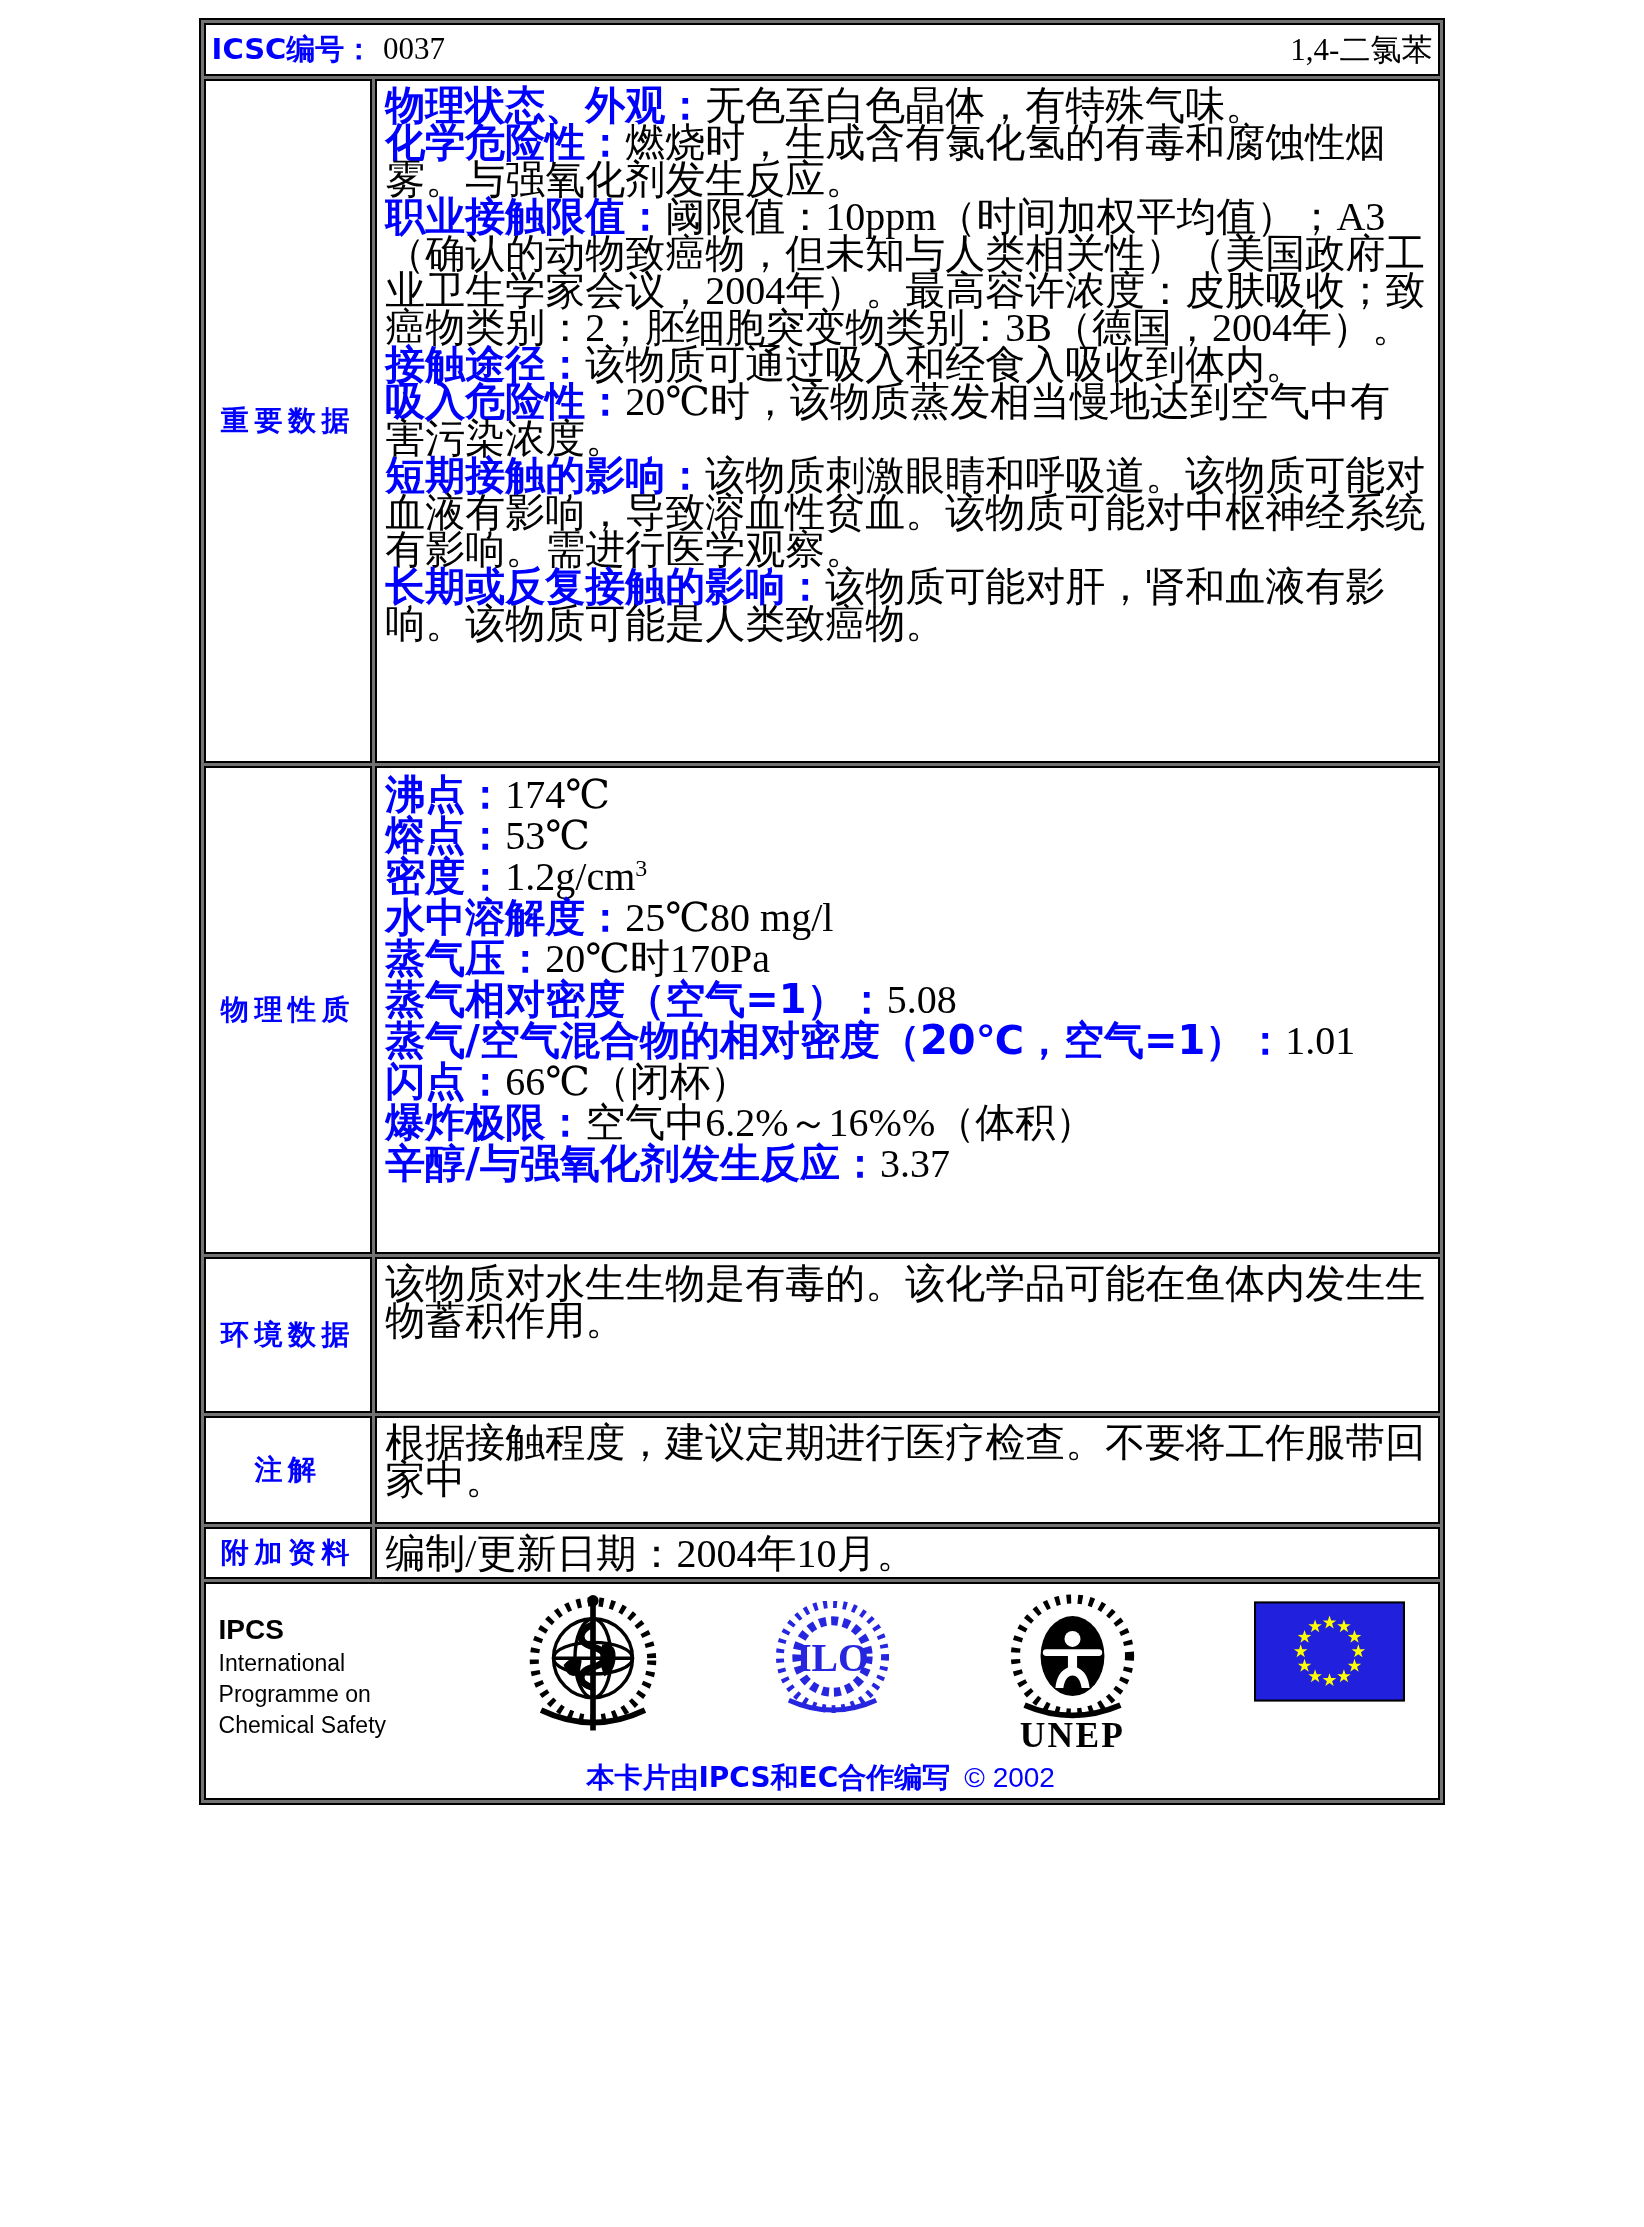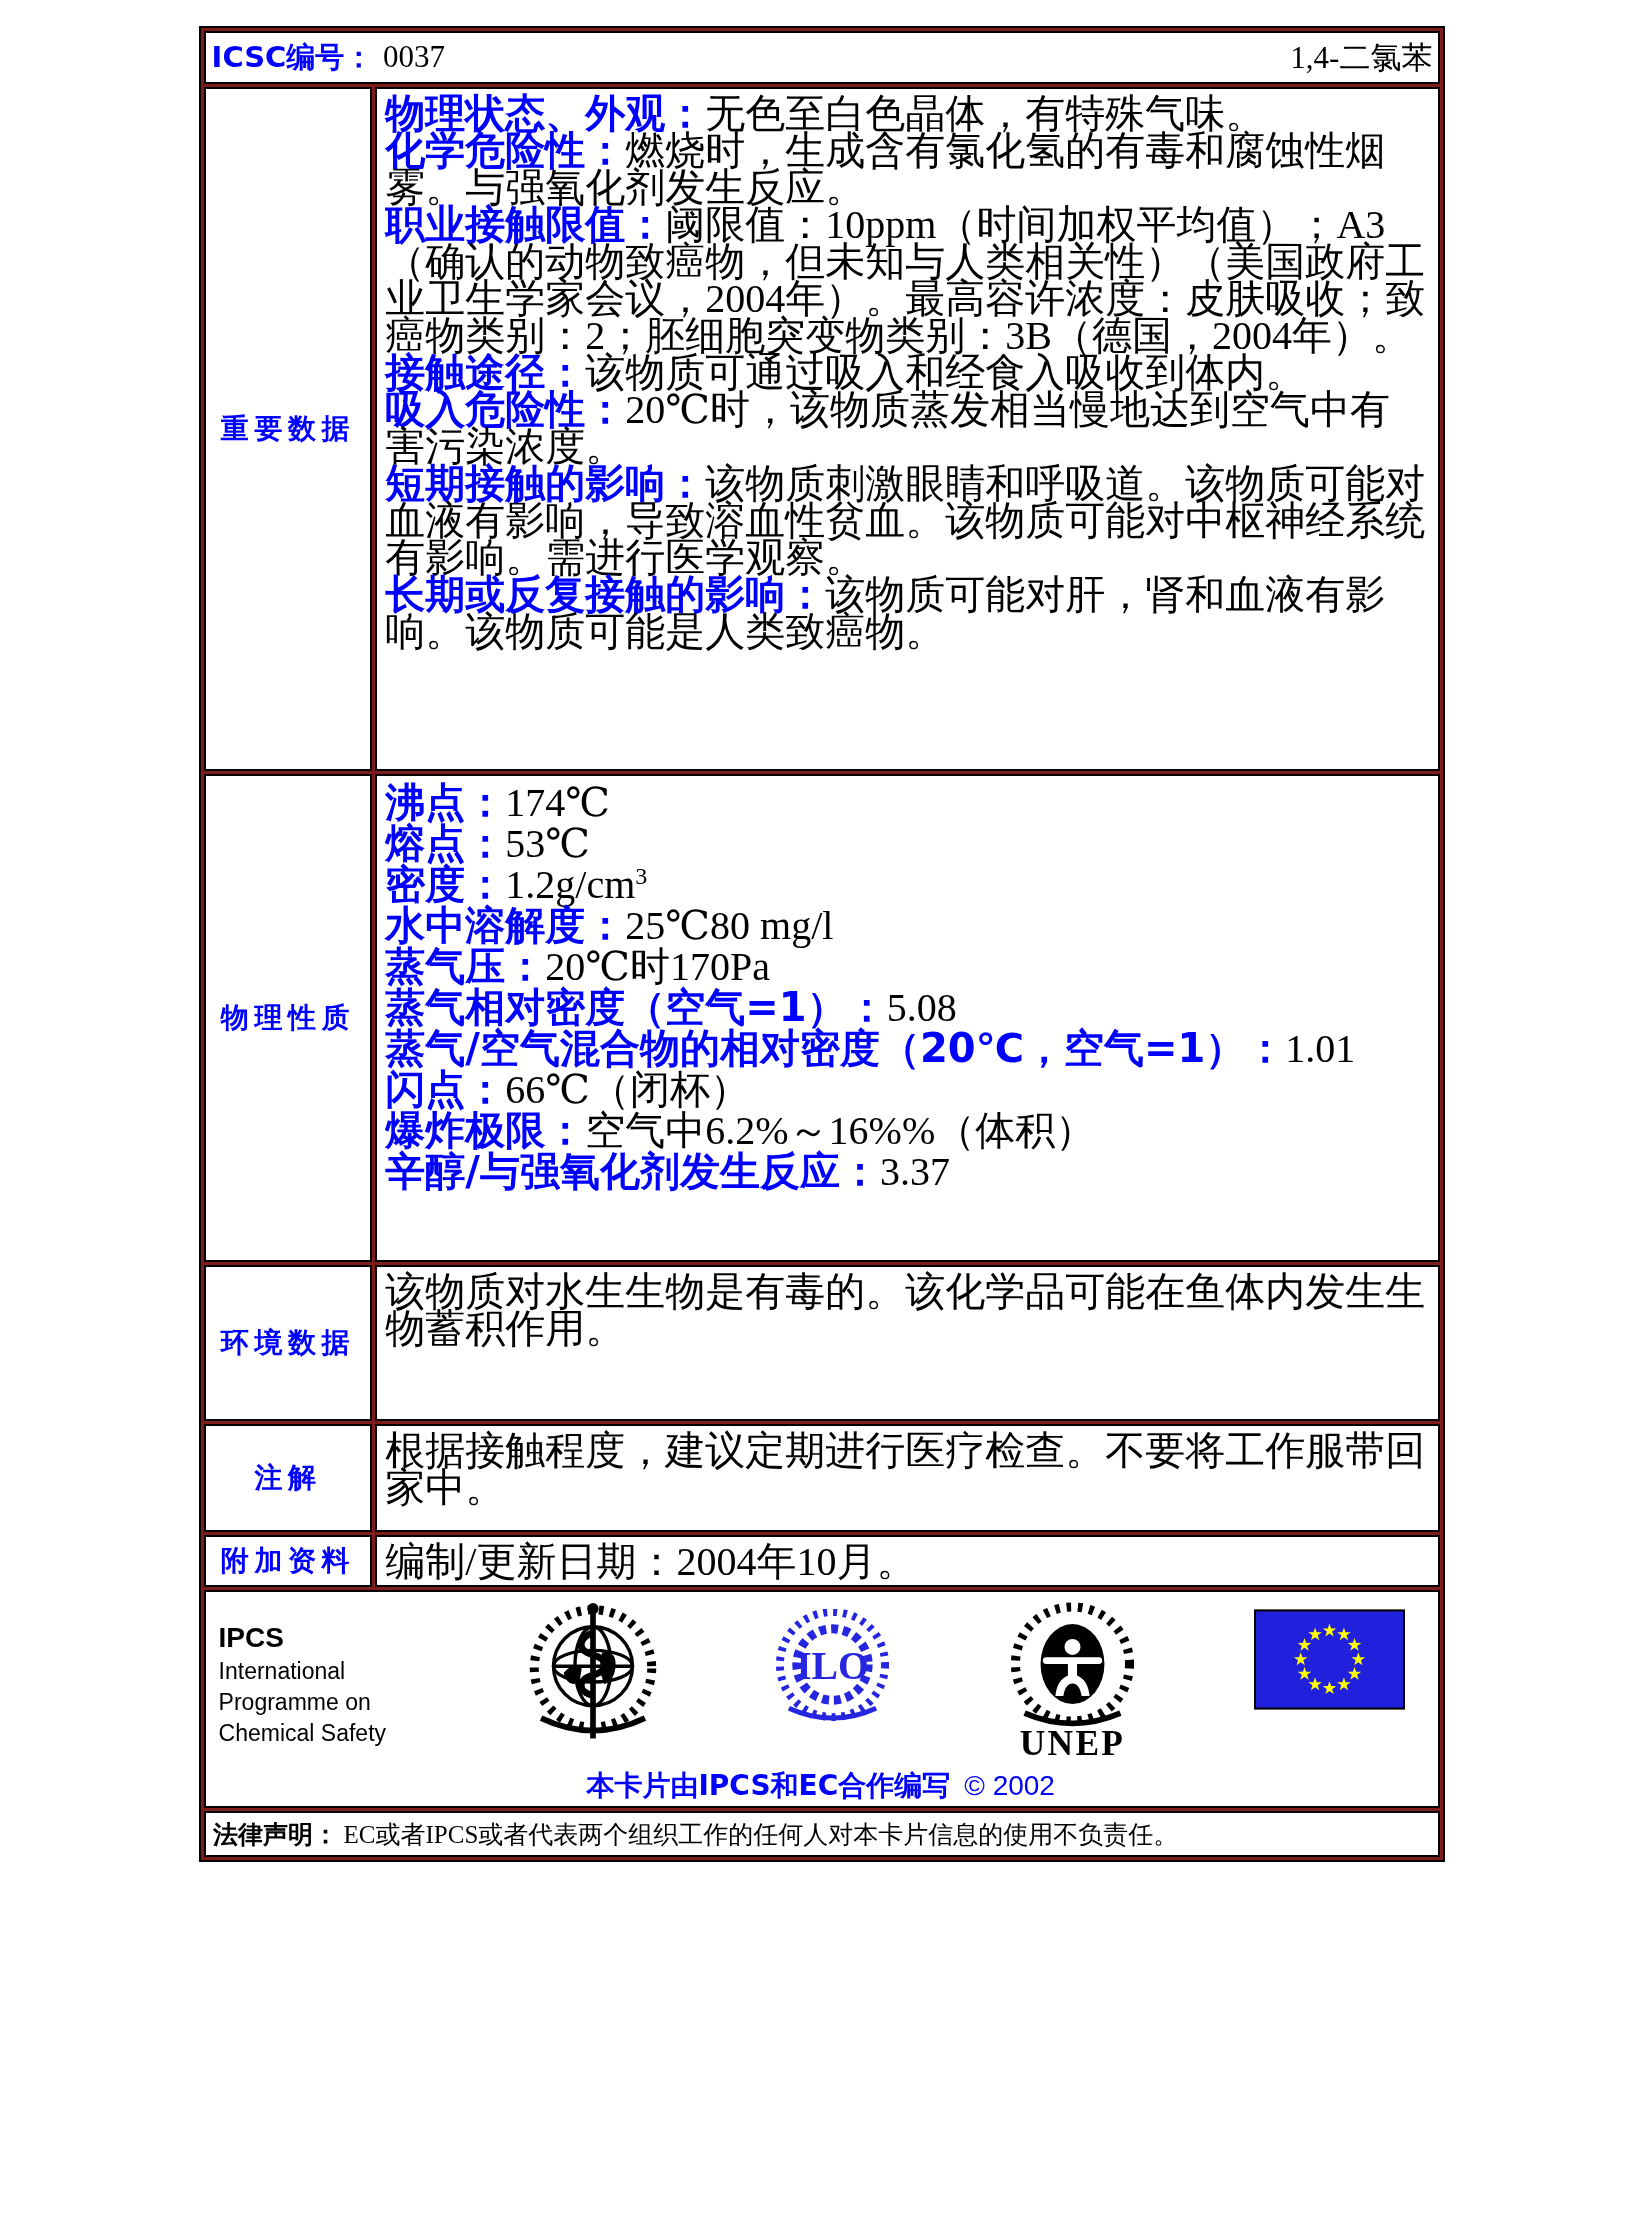--- a/index.html
+++ b/index.html
@@ -12,23 +12,23 @@
     width:1644px;height:2227px;background:#ffffff;color:#000;
     font-family:"Liberation Serif","DejaVu Serif",serif;
   }
   .page-title{
     text-align:center;color:var(--red);
     font-family:"DejaVu Serif","Liberation Serif",serif;
     font-weight:bold;font-size:62px;line-height:72px;
     letter-spacing:5.6px;margin:29px 0 0 0;
   }
   table.card{
-    width:1246px;margin:26px auto 0 auto;
+    width:1246px;margin:18px auto 0 auto;
     border:2.1px solid #000;border-collapse:separate;border-spacing:3.5px;
-    table-layout:fixed;background:#7f1d1d;
+    table-layout:fixed;background:#737373;
   }
   col.c-label{width:168px;}
   td{border:2.1px solid #000;vertical-align:top;background:#fff;padding:2.8px 8.3px;}
   .header-cell{height:53px;vertical-align:middle;padding:2.8px 5.6px;}
   .hdr-flex{display:flex;justify-content:space-between;align-items:center;}
   .hdr-label{
     color:var(--blue);font-family:"DejaVu Sans","Liberation Sans",sans-serif;
     font-weight:bold;font-size:29px;
   }
   .hdr-value{font-size:31px;margin-left:9.7px;}
@@ -215,21 +215,16 @@
             </svg>
           </div>
         </div>
 
         <div class="credit">
           <span>本卡片由IPCS和EC合作编写</span><span class="copy">© 2002</span>
         </div>
       </td>
     </tr>
 
-    <tr>
-      <td colspan="2" class="legal-cell">
-        <span class="legal-k">法律声明：</span><span class="legal-v">EC或者IPCS或者代表两个组织工作的任何人对本卡片信息的使用不负责任。</span>
-      </td>
-    </tr>
   </tbody>
     </table>
 </div>
 
 
 </body></html>

